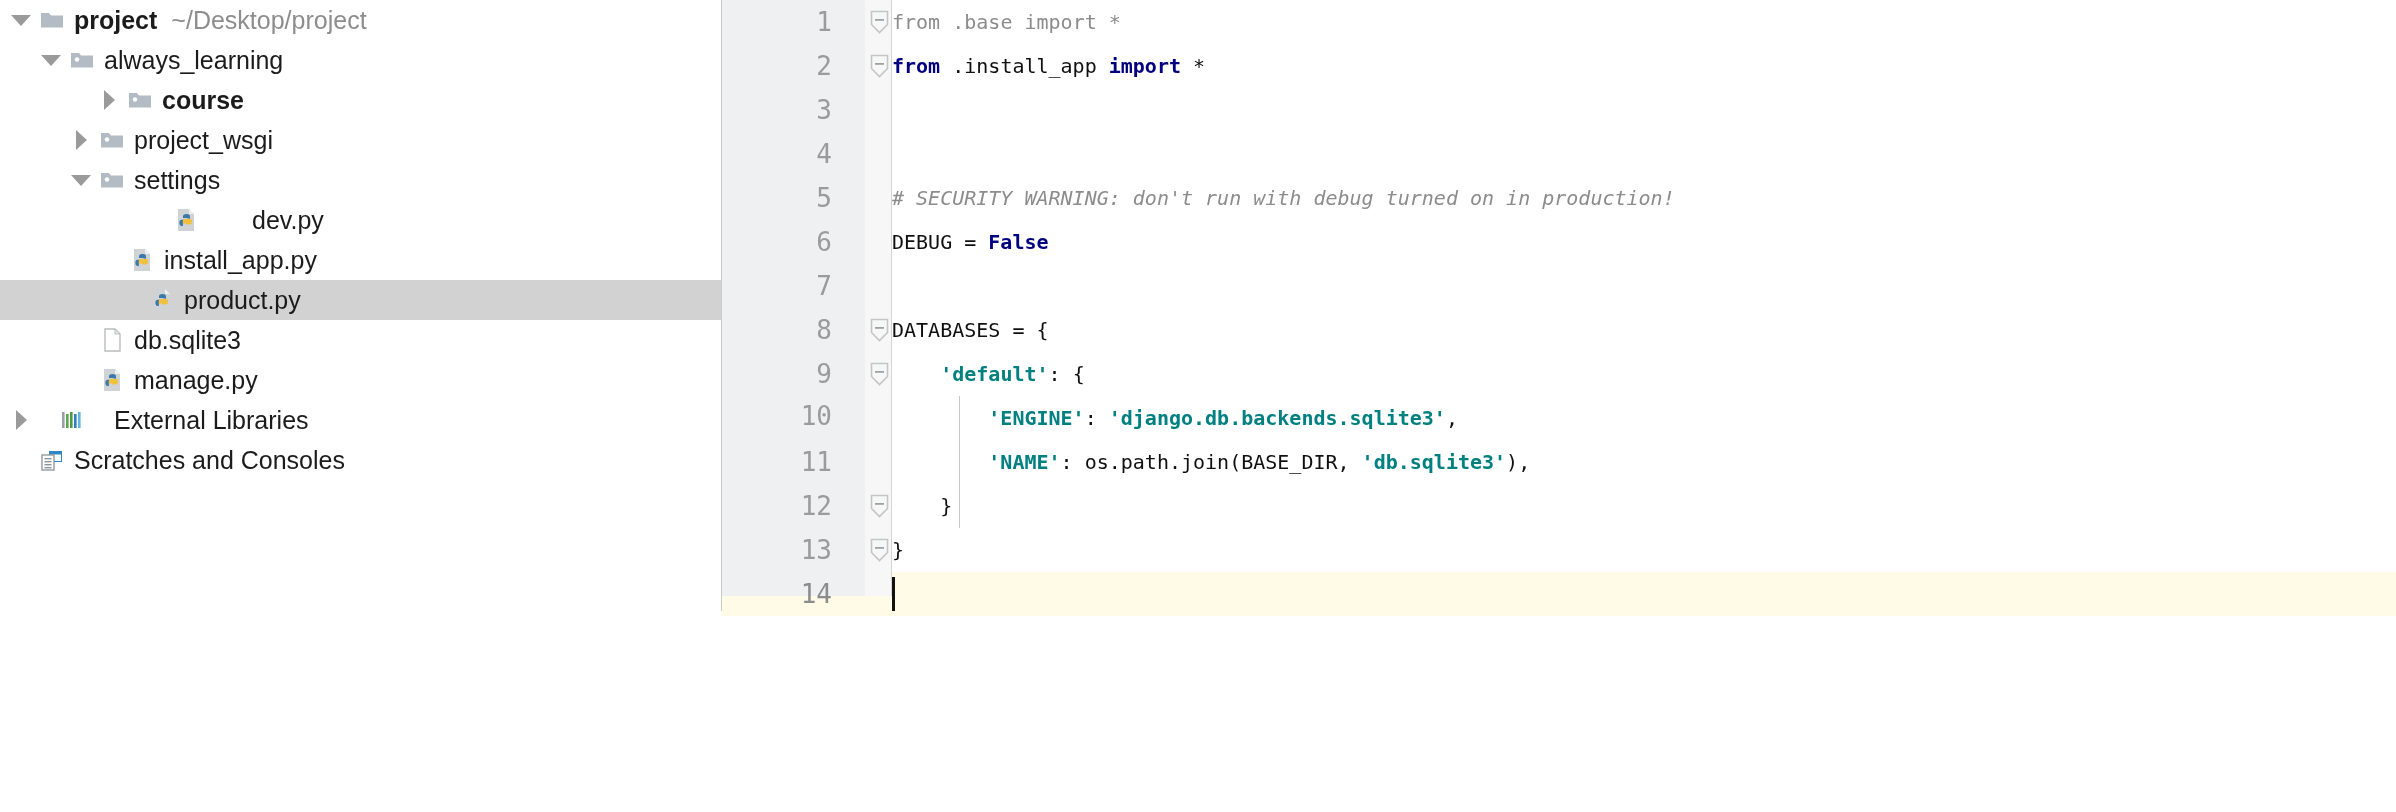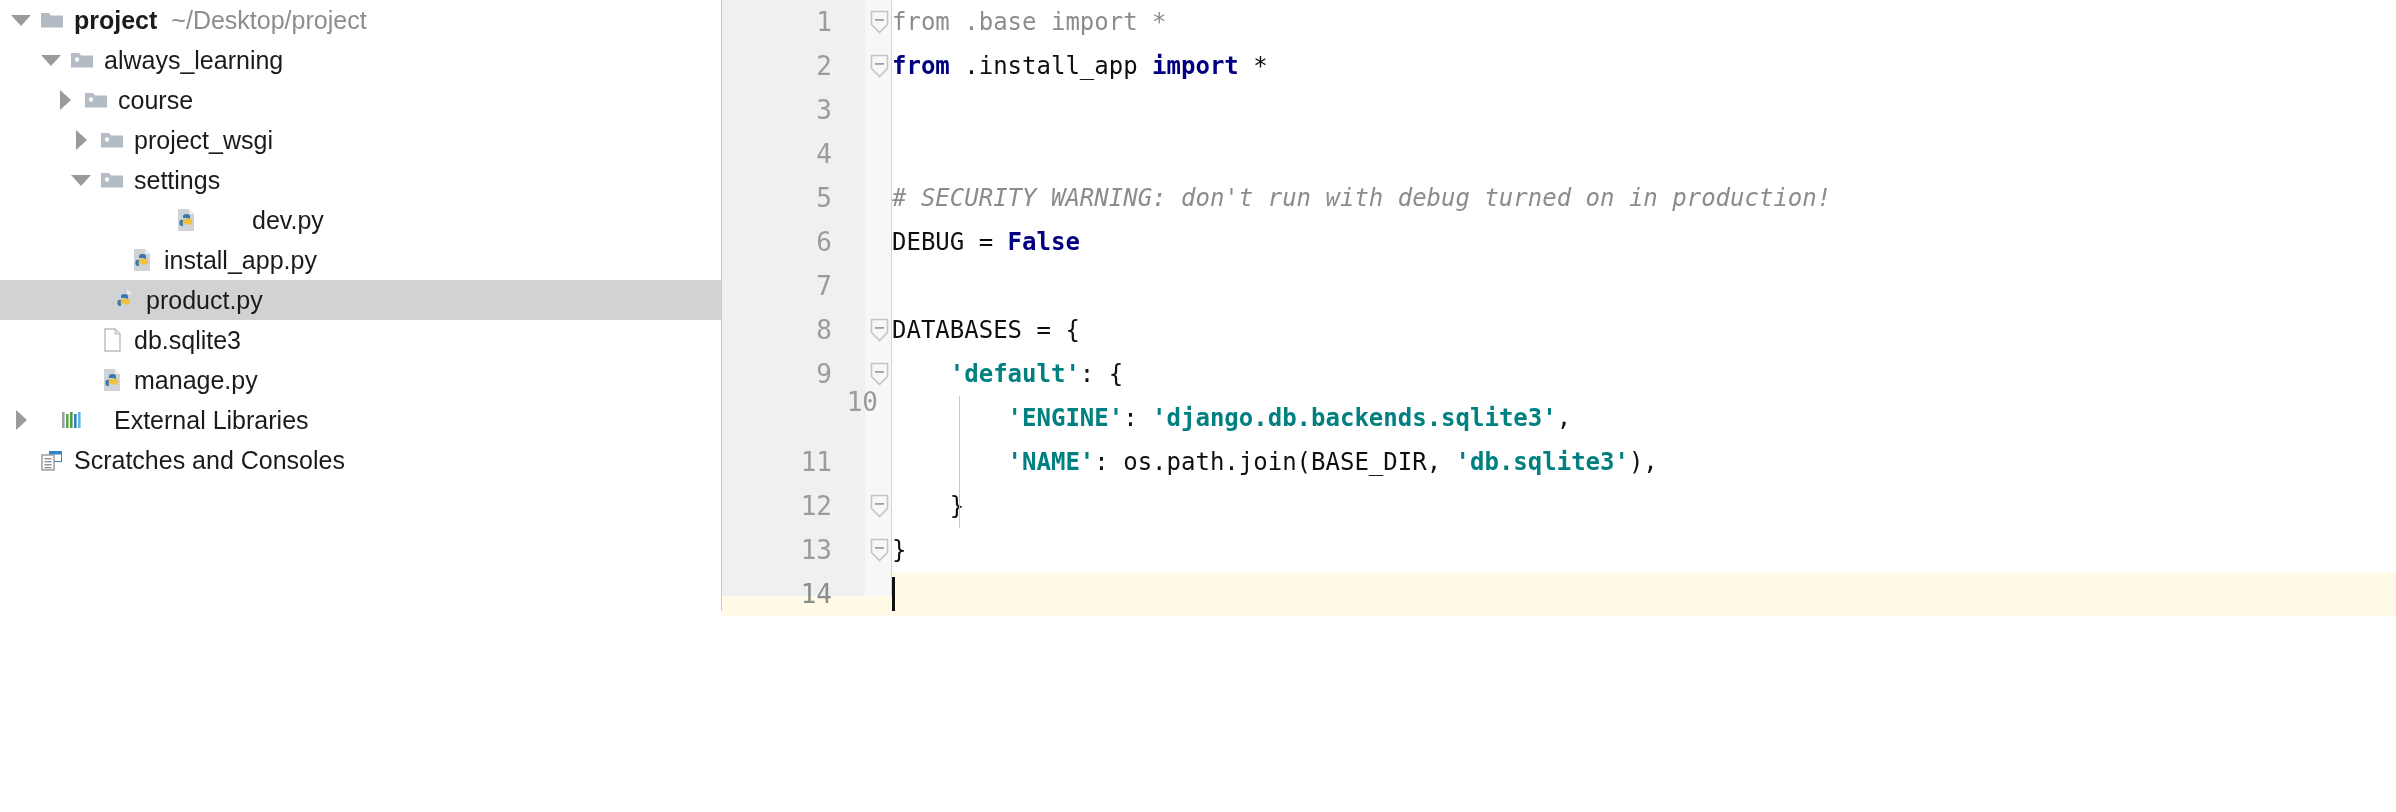--- a/index.html
+++ b/index.html
@@ -92,21 +92,21 @@
     font-size:26px;
     color:#999b9d;
     line-height:44px;
     left:0;
   }
   .ln.active{color:#8a8c8e;}
   .codeline{
     position:absolute;left:0;
     height:44px;line-height:44px;
     font-family:"DejaVu Sans Mono",monospace;
-    font-size:24px;
+    font-size:20px;
     white-space:pre;
     color:#0f0f0f;
   }
   .kw{color:#000080;font-weight:bold;}
   .str{color:#008080;font-weight:bold;}
   .cmt{color:#8c8c8c;font-style:italic;}
   .dim{color:#8c8c8c;}
   .plain{color:#0f0f0f;}
   .indent-guide{
     position:absolute;
@@ -146,21 +146,21 @@
             <div class="tri-down"></div>
           </div>
           <div class="icon-slot">
             <svg width="28" height="28" viewBox="0 0 28 28">
               <path d="M3 7 h8 l2 2.5 h12 v12 h-22 z" fill="#b3bcc4"></path>
               <circle cx="9" cy="13.5" r="2.2" fill="#ffffff"></circle>
             </svg>
           </div>
           <span class="tree-label">always_learning</span>
         </div>
-        <div class="tree-row" style="padding-left: 52px;">
+        <div class="tree-row" style="padding-left: 96px; font-weight: bold;">
           <div class="arrow">
             <div class="tri-right"></div>
           </div>
           <div class="icon-slot">
             <svg width="28" height="28" viewBox="0 0 28 28">
               <path d="M3 7 h8 l2 2.5 h12 v12 h-22 z" fill="#b3bcc4"></path>
               <circle cx="9" cy="13.5" r="2.2" fill="#ffffff"></circle>
             </svg>
           </div>
           <span class="tree-label">course</span>
@@ -206,21 +206,21 @@
           <div class="icon-slot">
             <svg width="28" height="28" viewBox="0 0 28 28">
               <path d="M6 3 h11 l5 5 v17 h-16 z" fill="#cfd3d6"></path>
               <path d="M17 3 l5 5 h-5 z" fill="#eceef0"></path>
               <path d="M11 10.5 c0-2 1.4-2.6 3.6-2.6 c2.1 0 3.4 .6 3.4 2.6 v2.3 h-3.6 v.9 h-4.6 c-1.7 0-2.4 1-2.4 3.1 c0 2.1 .7 3.1 2.4 3.1 h1.1 v-2.1 c0-1.7 .9-2.5 2.6-2.5 h3 v-3.2 h-5.5z" fill="#3c78aa"></path>
               <path d="M19.5 12.9 h-3 c-1.7 0-2.6 .8-2.6 2.5 v2.1 h3.6 v.9 h3.4 c1.7 0 2.4-1 2.4-3.1 c0-2.1-.7-2.4-2.4-2.4z" fill="#f2c13c" transform="translate(-3.2,0)"></path>
             </svg>
           </div>
           <span class="tree-label">install_app.py</span>
         </div>
-        <div class="tree-row selected" style="padding-left: 80px;">
+        <div class="tree-row selected" style="padding-left: 118px;">
           <div class="arrow none"></div>
           <div class="icon-slot">
             <svg width="28" height="28" viewBox="0 0 28 28">
               <path d="M6 3 h11 l5 5 v17 h-16 z" fill="#cfd3d6"></path>
               <path d="M17 3 l5 5 h-5 z" fill="#eceef0"></path>
               <path d="M11 10.5 c0-2 1.4-2.6 3.6-2.6 c2.1 0 3.4 .6 3.4 2.6 v2.3 h-3.6 v.9 h-4.6 c-1.7 0-2.4 1-2.4 3.1 c0 2.1 .7 3.1 2.4 3.1 h1.1 v-2.1 c0-1.7 .9-2.5 2.6-2.5 h3 v-3.2 h-5.5z" fill="#3c78aa"></path>
               <path d="M19.5 12.9 h-3 c-1.7 0-2.6 .8-2.6 2.5 v2.1 h3.6 v.9 h3.4 c1.7 0 2.4-1 2.4-3.1 c0-2.1-.7-2.4-2.4-2.4z" fill="#f2c13c" transform="translate(-3.2,0)"></path>
             </svg>
           </div>
           <span class="tree-label">product.py</span>
@@ -287,21 +287,21 @@
     <div id="linenum-host">
         <div class="ln" style="top: 0px;">1</div>
         <div class="ln" style="top: 44px;">2</div>
         <div class="ln" style="top: 88px;">3</div>
         <div class="ln" style="top: 132px;">4</div>
         <div class="ln" style="top: 176px;">5</div>
         <div class="ln" style="top: 220px;">6</div>
         <div class="ln" style="top: 264px;">7</div>
         <div class="ln" style="top: 308px;">8</div>
         <div class="ln" style="top: 352px;">9</div>
-        <div class="ln" style="top: 380px; padding-left: 46px;">10</div>
+        <div class="ln" style="top: 394px;">10</div>
         <div class="ln" style="top: 440px;">11</div>
         <div class="ln" style="top: 484px;">12</div>
         <div class="ln" style="top: 528px;">13</div>
         <div class="ln active" style="top: 572px;">14</div>
       </div>
     <div id="foldmark-host">
         <div class="fold-mark" style="top: 10px; left: 148px;"><svg width="19" height="24" viewBox="0 0 19 24">
             <path d="M1.5 1.5 h16 v13 l-8 8 l-8 -8 z" fill="#f7f7f7" stroke="#c3c5c7" stroke-width="1.6"></path>
             <rect x="5" y="9" width="9" height="1.8" fill="#9fa2a5"></rect>
           </svg></div>

